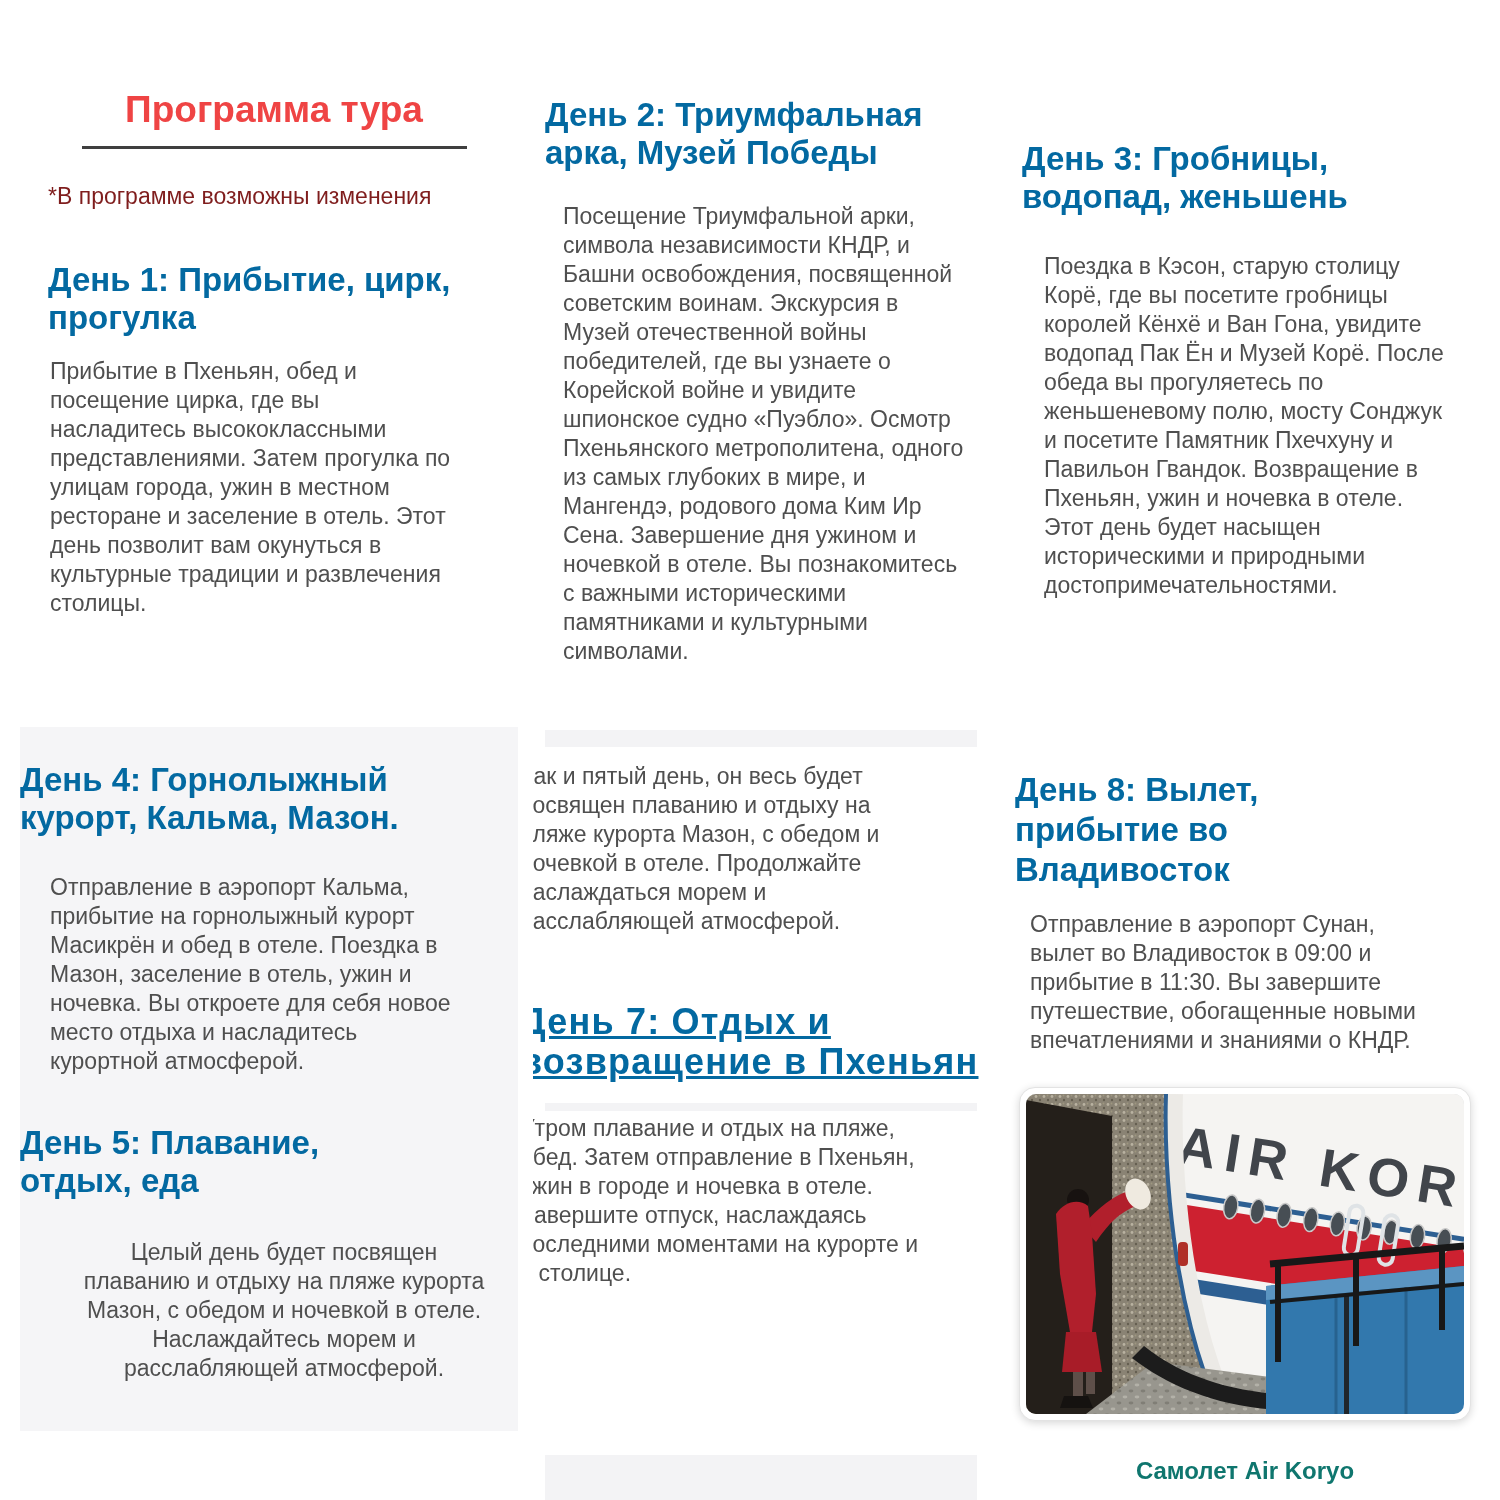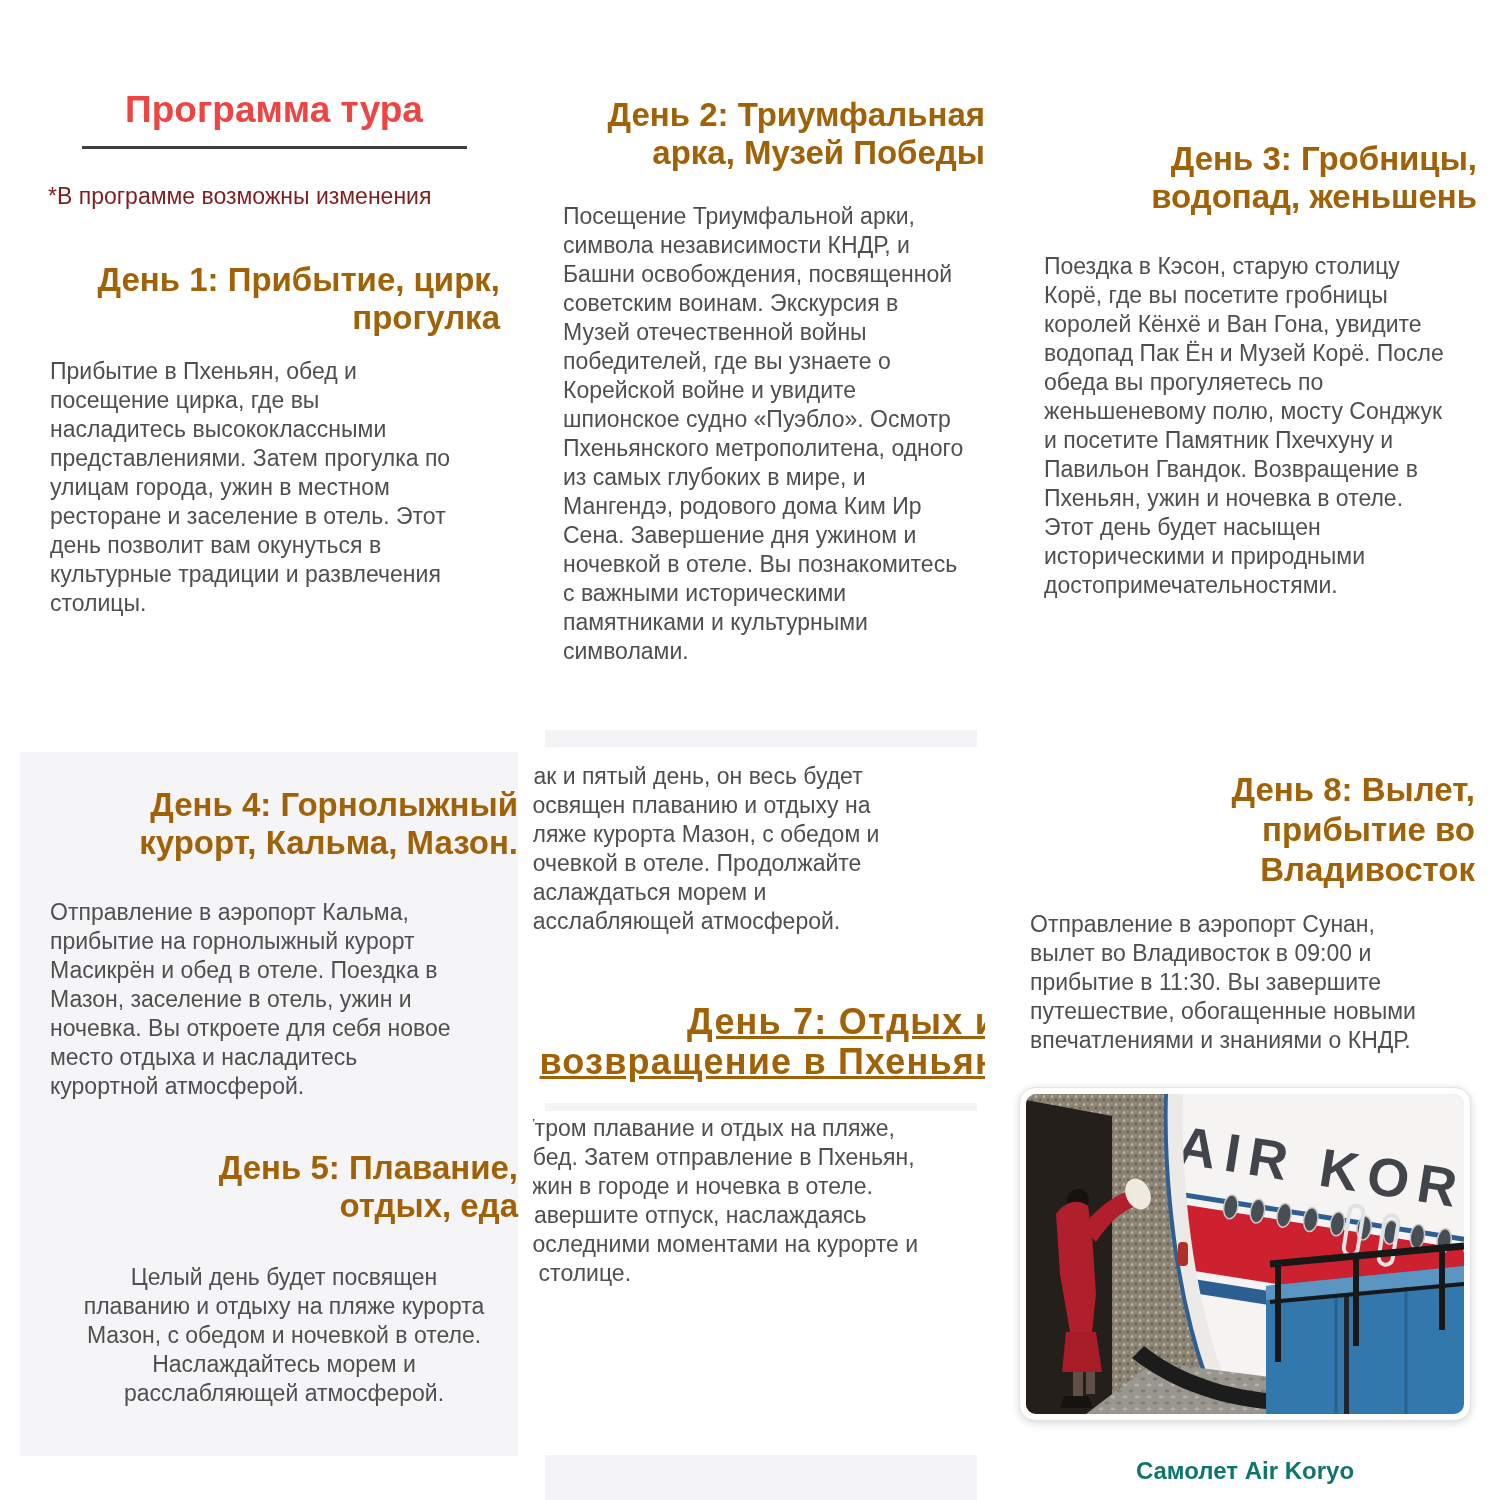--- a/index.html
+++ b/index.html
@@ -8,22 +8,22 @@
     font-family:"Liberation Sans",sans-serif;color:#4f4f4f;overflow:hidden;
   }
   .abs{position:absolute;}
   .title{
     font-size:37px;line-height:44px;font-weight:bold;color:#ef4444;
     text-align:center;white-space:pre;
   }
   .underline{height:3px;background:#3f3f3f;width:385px;margin:14px auto 0 auto;}
   .note{font-size:23px;line-height:30px;color:#7f1d1d;margin-top:32px;white-space:pre;}
   .h{
-    font-size:33px;line-height:38px;font-weight:bold;color:#a16207;
-    text-align:right;white-space:pre;
+    font-size:33px;line-height:38px;font-weight:bold;color:#0369a1;
+    text-align:left;white-space:pre;
   }
   .p{font-size:23px;line-height:29px;color:#4f4f4f;white-space:pre;}
   .card{background:#f5f5f7;}
   .strip{position:absolute;left:12px;right:8px;background:#f3f3f5;}
   .bleed{width:478px;margin-left:-13px;}
   .h.wide{font-size:36px;letter-spacing:1.2px;text-decoration:underline;}
   .photo-card{
     width:438px;background:#ffffff;border:1px solid #e3e3e3;border-radius:16px;
     padding:6px;box-shadow:0 2px 8px rgba(0,0,0,0.16);margin:32px auto 0 auto;
   }
@@ -86,21 +86,21 @@
 обеда вы прогуляетесь по
 женьшеневому полю, мосту Сонджук
 и посетите Памятник Пхечхуну и
 Павильон Гвандок. Возвращение в
 Пхеньян, ужин и ночевка в отеле.
 Этот день будет насыщен
 историческими и природными
 достопримечательностями.</div>
   </div>
 
-  <div class="abs card" style="left:20px;top:752px;width:498px;height:704px;">
+  <div class="abs card" style="left:20px;top:727px;width:498px;height:704px;">
     <div class="h" style="margin-top:34px;">День 4: Горнолыжный
 курорт, Кальма, Мазон.</div>
     <div class="p" style="margin-top:36px;margin-left:30px;">Отправление в аэропорт Кальма,
 прибытие на горнолыжный курорт
 Масикрён и обед в отеле. Поездка в
 Мазон, заселение в отель, ужин и
 ночевка. Вы откроете для себя новое
 место отдыха и насладитесь
 курортной атмосферой.</div>
     <div class="h" style="margin-top:48px;">День 5: Плавание,

